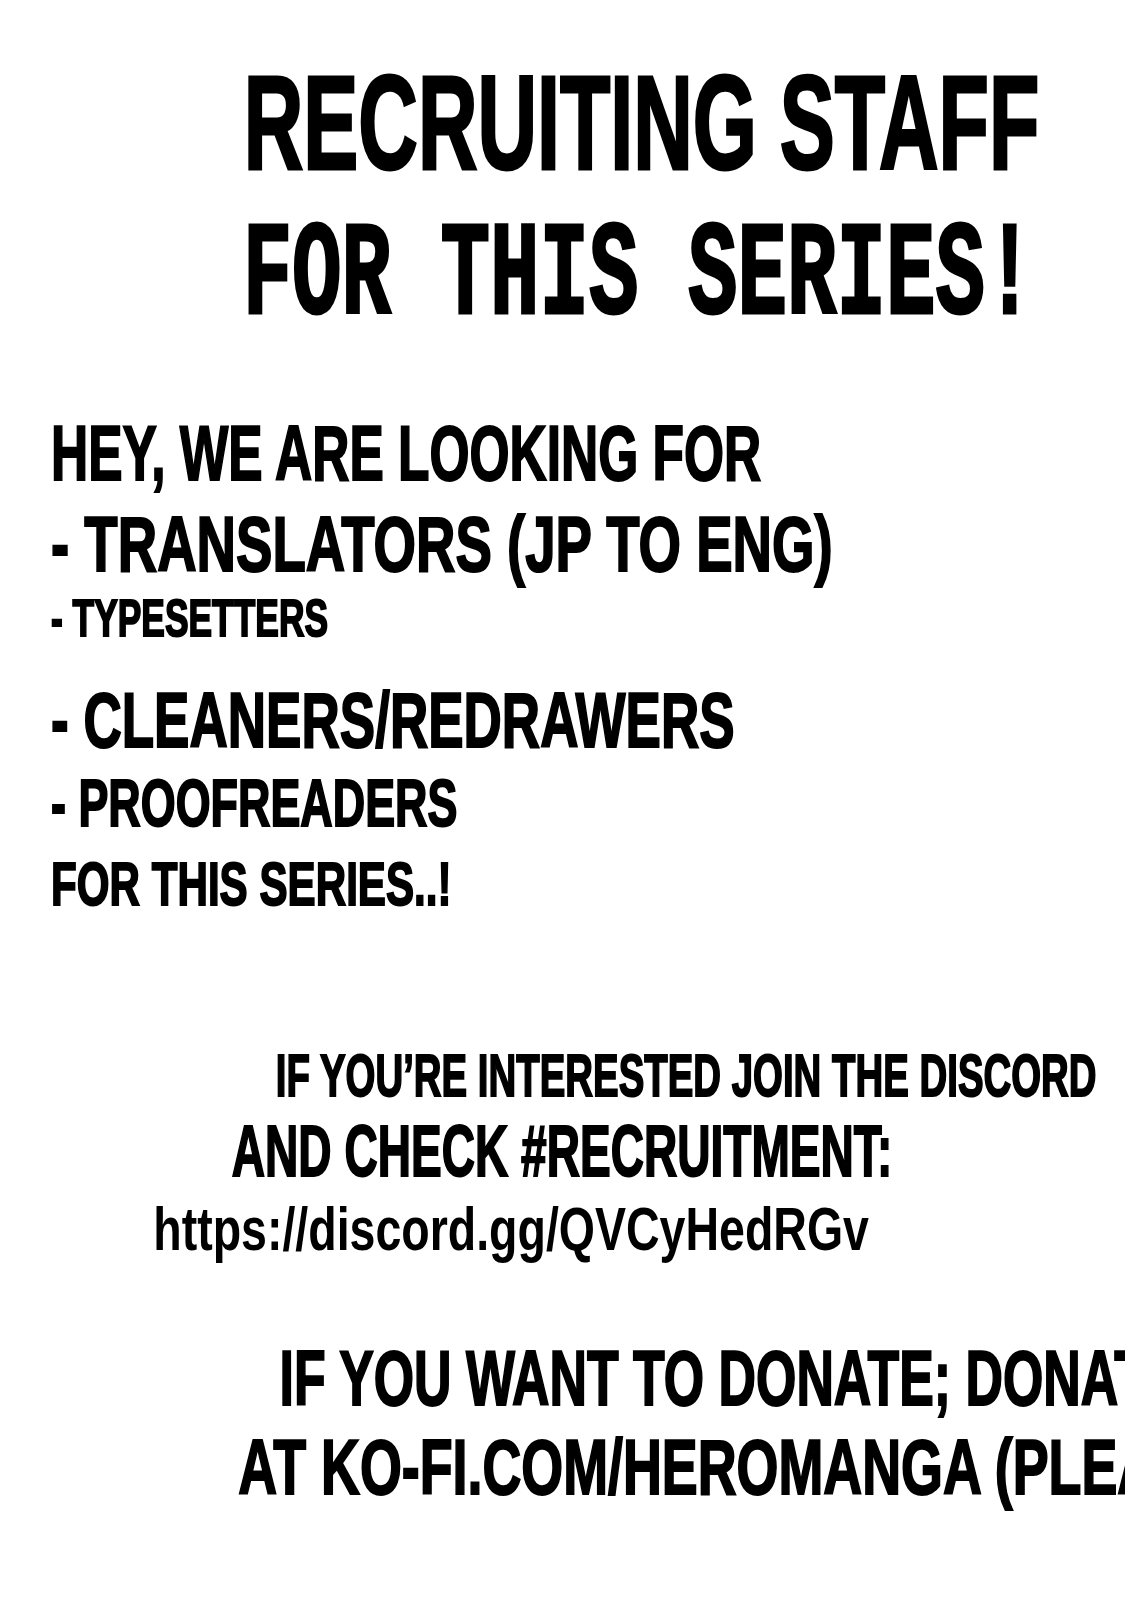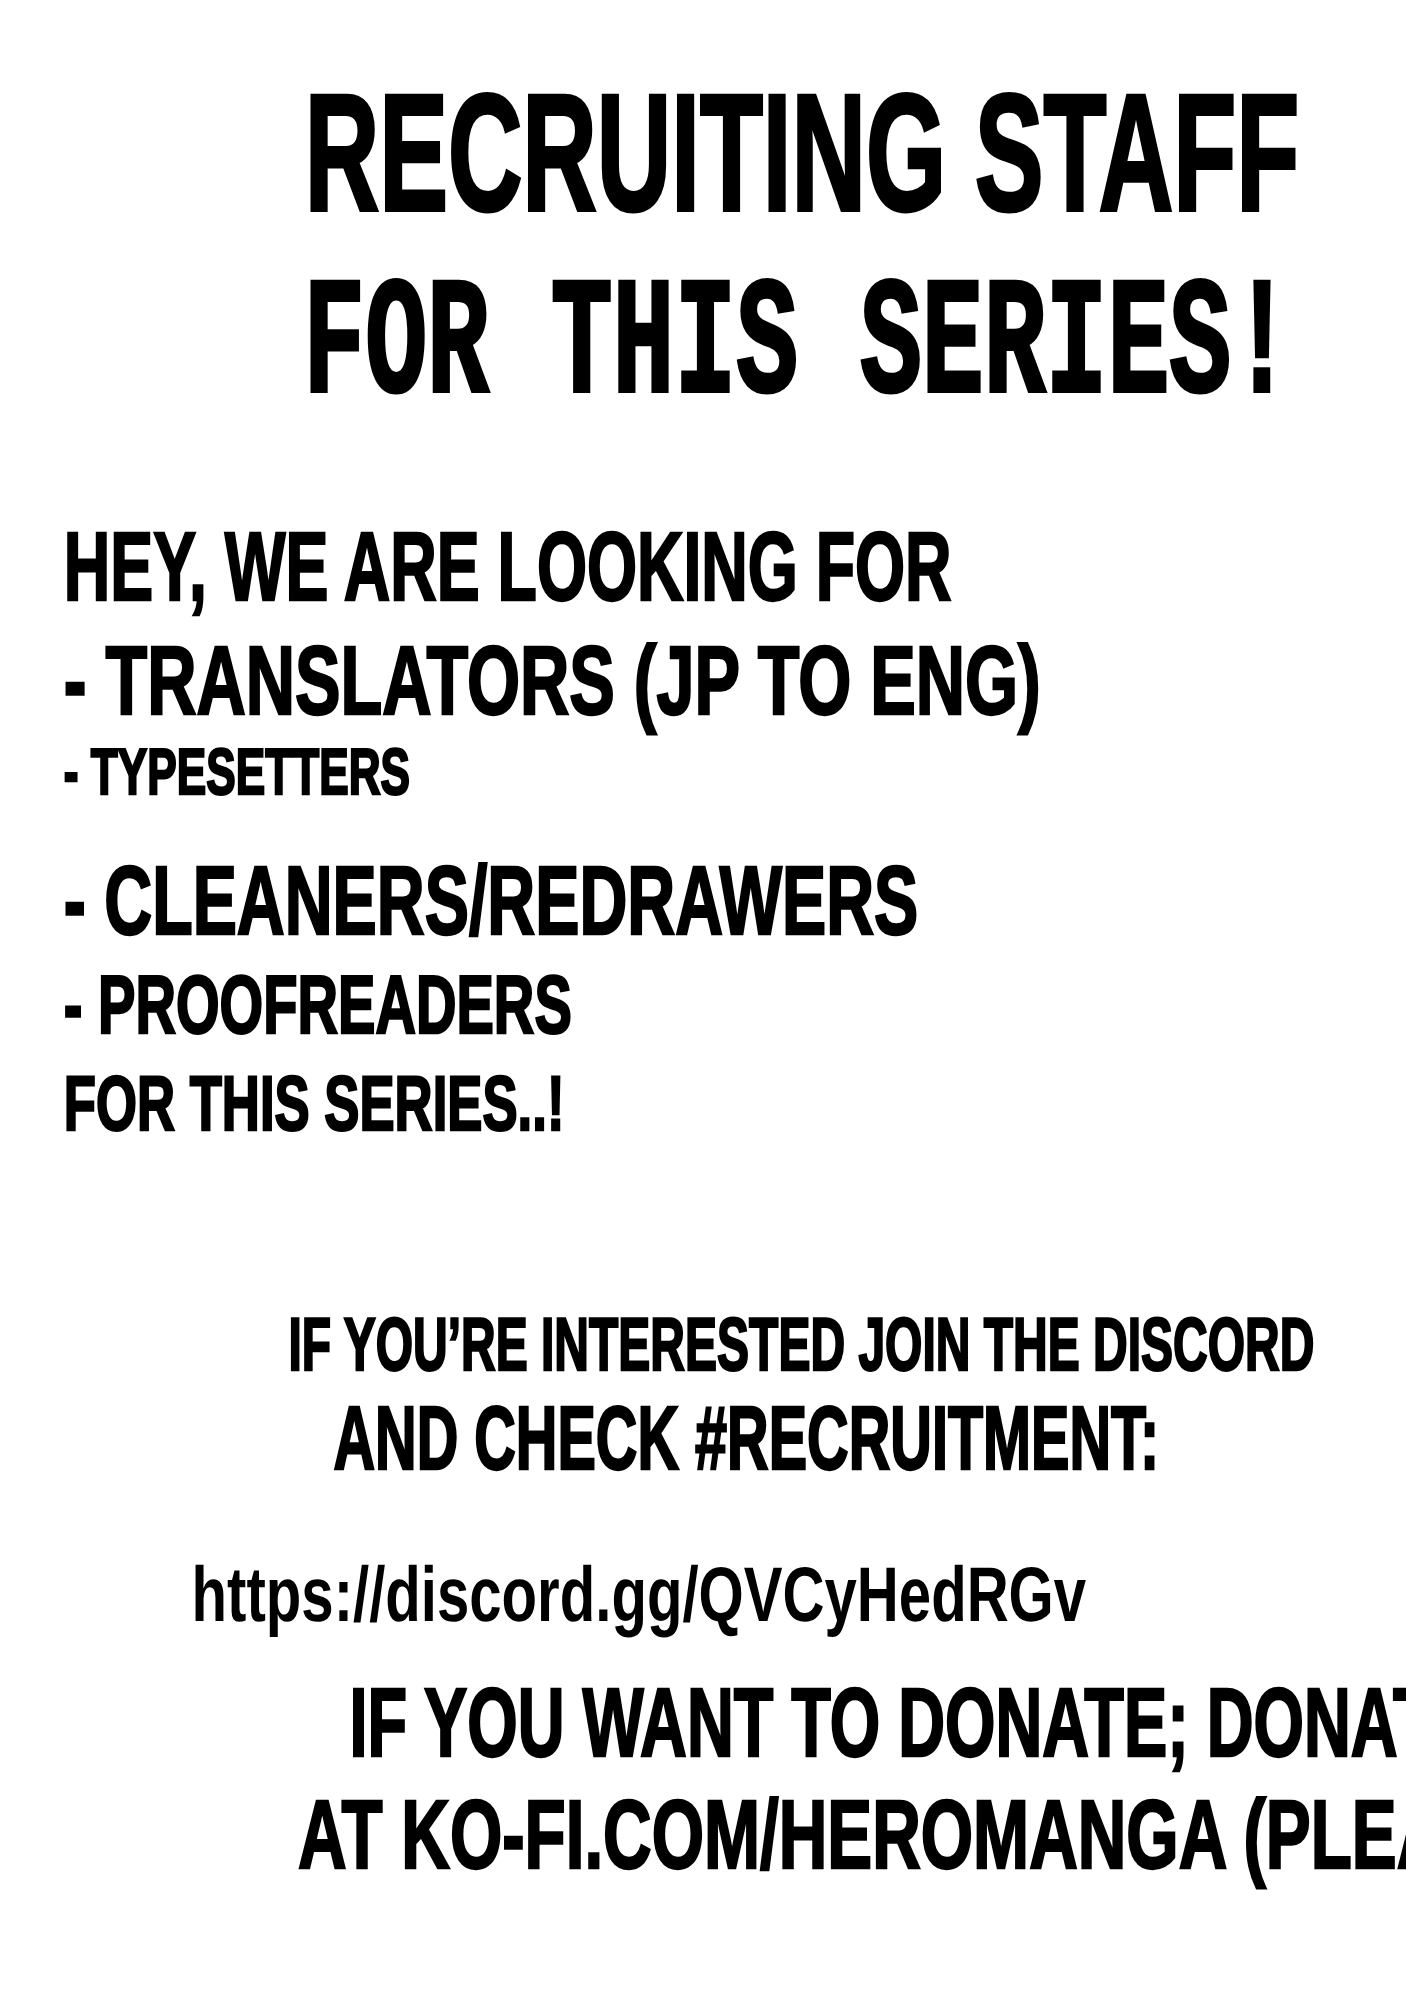--- a/index.html
+++ b/index.html
@@ -12,21 +12,21 @@
     font-family: "Liberation Sans", sans-serif;
     font-weight: bold;
     color: #000000;
   }
   .line {
     position: absolute;
     white-space: nowrap;
     line-height: 1;
   }
   .line > span { display: inline-block; }
-  .center { left: 0; right: 12px; text-align: right; }
+  .center { left: 0; right: 0; text-align: center; }
   .leftcol { left: 51px; }
   .comic { -webkit-text-stroke: 2px #000000; }
   .comic-heavy { -webkit-text-stroke: 3px #000000; }
 
   #title-1 { top: 57px;  font-size: 133px; }
   #title-1 > span { transform: scaleX(0.62); transform-origin: center top; }
   #title-2 { top: 211px; font-size: 133px; font-family: Liberation Mono, monospace; }
   #title-2 > span { transform: scaleX(0.62); transform-origin: center top; }
 
   #intro   { top: 414px; font-size: 78px; }
@@ -35,26 +35,26 @@
   #role-0 > span { transform: scaleX(0.70); transform-origin: left top; }
   #role-1  { top: 592px; font-size: 52px; }
   #role-1 > span { transform: scaleX(0.68); transform-origin: left top; }
   #role-2  { top: 681px; font-size: 78px; text-align: right; }
   #role-2 > span { transform: scaleX(0.68); transform-origin: left top; }
   #role-3  { top: 770px; font-size: 66px; }
   #role-3 > span { transform: scaleX(0.68); transform-origin: left top; }
   #outro   { top: 853px; font-size: 62px; }
   #outro > span  { transform: scaleX(0.68); transform-origin: left top; }
 
-  #discord-1 { top: 1046px; font-size: 60px; }
+  #discord-1 { top: 1046px; font-size: 60px; padding-left: 45px; }
   #discord-1 > span { transform: scaleX(0.64); transform-origin: center top; }
   #discord-2 { top: 1115px; font-size: 72px; }
   #discord-2 > span { transform: scaleX(0.64); transform-origin: center top; }
 
-  #invite-url { top: 1198px; font-size: 62px; left: 0; right: 102px; text-align: center; margin-top: 48px; }
+  #invite-url { top: 1198px; font-size: 62px; left: 0; right: 102px; text-align: center; }
   #invite-url > span { transform: scaleX(0.75); transform-origin: center top; }
 
   #donate-1 { top: 1339px; font-size: 78px; left: 12px; right: 0; text-align: center; }
   #donate-1 > span { transform: scaleX(0.665); transform-origin: center top; }
   #donate-2 { top: 1428px; font-size: 78px; left: 12px; right: 0; text-align: center; }
   #donate-2 > span { transform: scaleX(0.69); transform-origin: center top; }
 </style>
 </head>
 <body>
 

